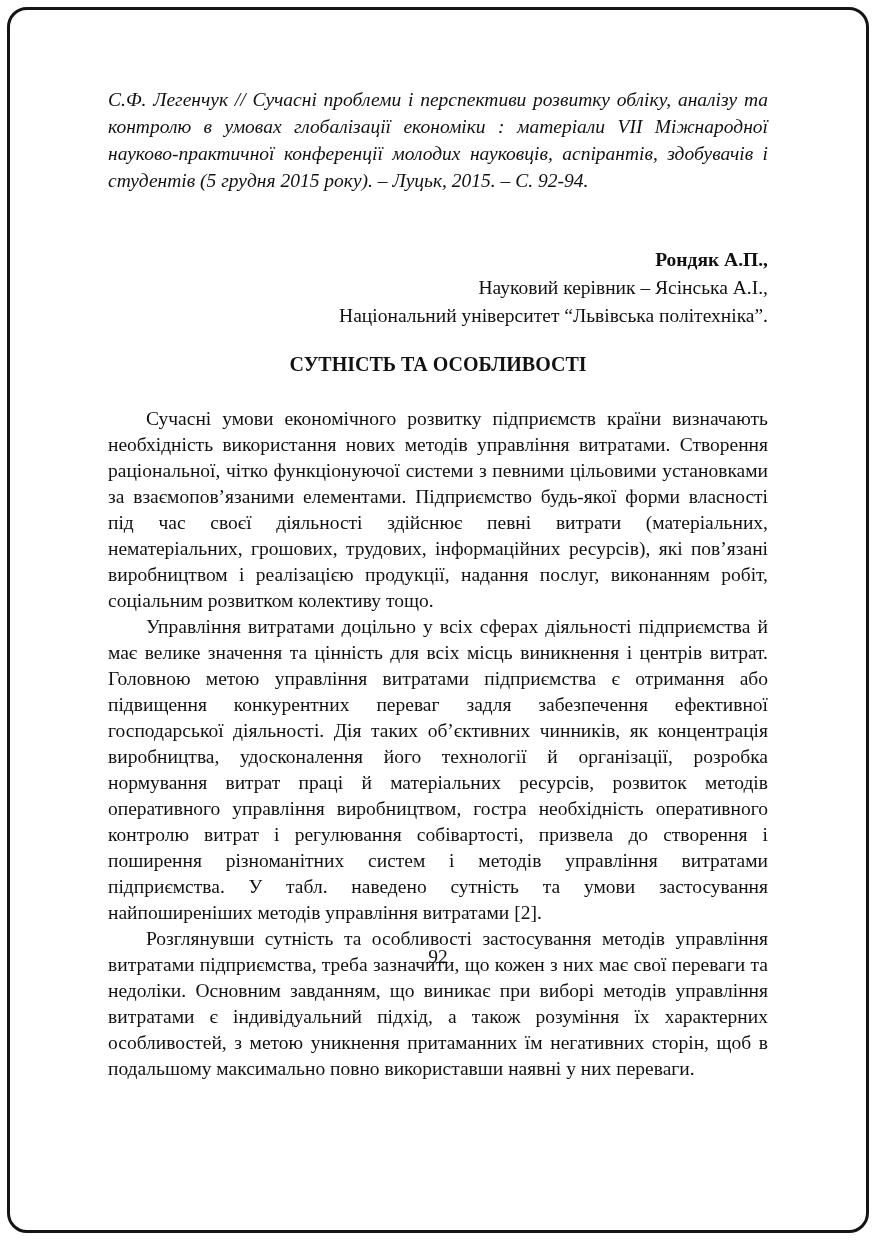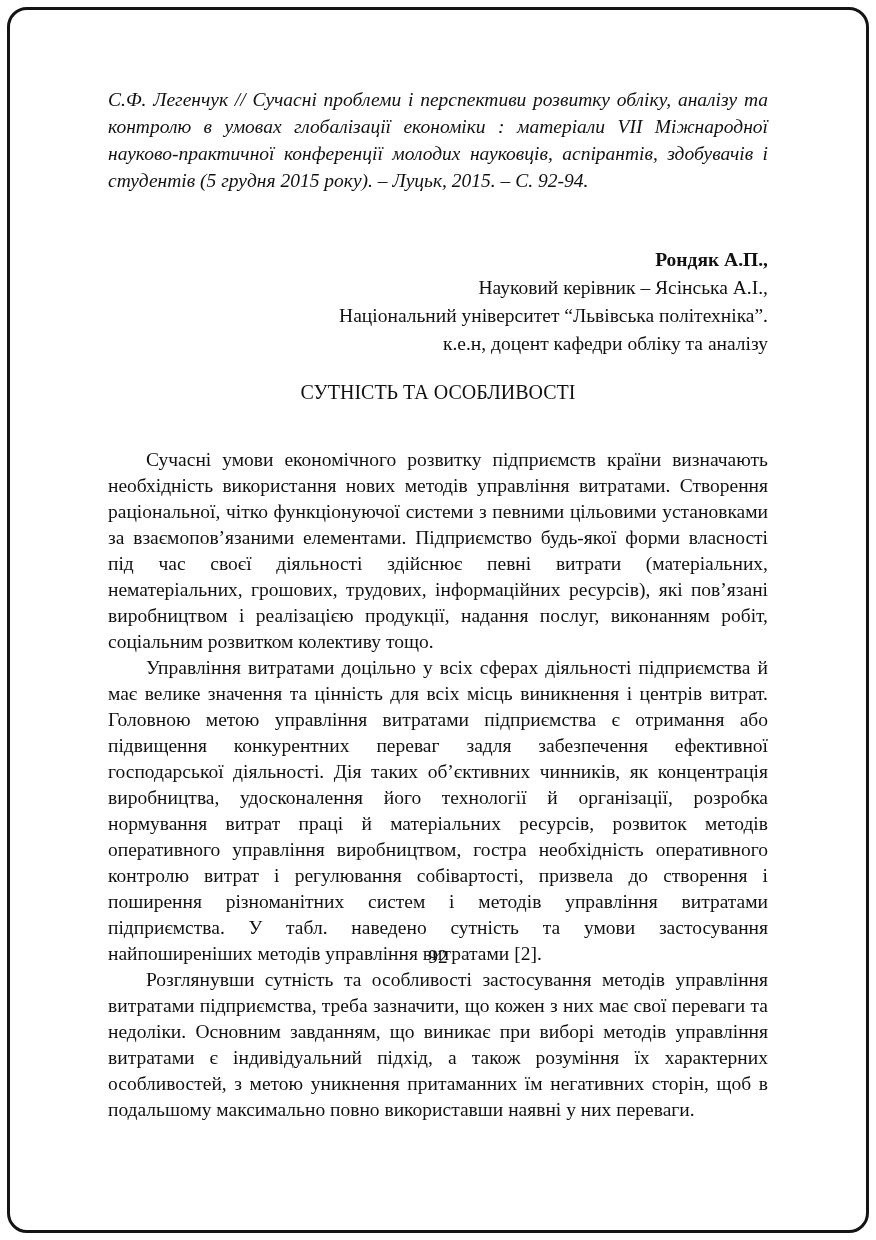--- a/index.html
+++ b/index.html
@@ -50,25 +50,25 @@
     margin: 0;
   }
   .author-name {
     font-weight: bold;
     font-family: Liberation Serif, serif;
   }
   .article-title {
     margin: 20px 0 0 0;
     text-align: center;
     font-size: 20px;
-    font-weight: normal;
+    font-weight: bold;
     line-height: 28px;
   }
   .body-text {
-    margin-top: 41px;
+    margin-top: 28px;
   }
   .body-text p {
     margin: 0;
     font-size: 19.5px;
     line-height: 26px;
     text-align: justify;
     text-indent: 38px;
     hyphens: auto;
   }
   .page-number {
@@ -86,21 +86,20 @@
 <div class="page-frame"></div>
 
 <div class="content">
 
   <p class="citation">С.Ф. Легенчук // Сучасні проблеми і перспективи розвитку обліку, аналізу та контролю в умовах глобалізації економіки : матеріали VII Міжнародної науково-практичної конференції молодих науковців, аспірантів, здобувачів і студентів (5 грудня 2015 року). – Луцьк, 2015. – С. 92-94.</p>
 
   <div class="author-block">
     <p class="author-name">Рондяк А.П.,</p>
     <p>Науковий керівник – Ясінська А.І.,</p>
     <p>Національний університет “Львівська політехніка”.</p>
-    <p>к.е.н, доцент кафедри обліку та аналізу</p>
   </div>
 
   <h1 class="article-title">
     <span>СУТНІСТЬ ТА ОСОБЛИВОСТІ</span><br>
   </h1>
 
   <div class="body-text">
     <p>Сучасні умови економічного розвитку підприємств країни визначають необхідність використання нових методів управління витратами. Створення раціональної, чітко функціонуючої системи з певними цільовими установками за взаємопов’язаними елементами. Підприємство будь-якої форми власності під час своєї діяльності здійснює певні витрати (матеріальних, нематеріальних, грошових, трудових, інформаційних ресурсів), які пов’язані виробництвом і реалізацією продукції, надання послуг, виконанням робіт, соціальним розвитком колективу тощо.</p>
     <p>Управління витратами доцільно у всіх сферах діяльності підприємства й має велике значення та цінність для всіх місць виникнення і центрів витрат. Головною метою управління витратами підприємства є отримання або підвищення конкурентних переваг задля забезпечення ефективної господарської діяльності. Дія таких об’єктивних чинників, як концентрація виробництва, удосконалення його технології й організації, розробка нормування витрат праці й матеріальних ресурсів, розвиток методів оперативного управління виробництвом, гостра необхідність оперативного контролю витрат і регулювання собівартості, призвела до створення і поширення різноманітних систем і методів управління витратами підприємства. У табл. наведено сутність та умови застосування найпоширеніших методів управління витратами [2].</p>
     <p>Розглянувши сутність та особливості застосування методів управління витратами підприємства, треба зазначити, що кожен з них має свої переваги та недоліки. Основним завданням, що виникає при виборі методів управління витратами є індивідуальний підхід, а також розуміння їх характерних особливостей, з метою уникнення притаманних їм негативних сторін, щоб в подальшому максимально повно використавши наявні у них переваги.</p>

